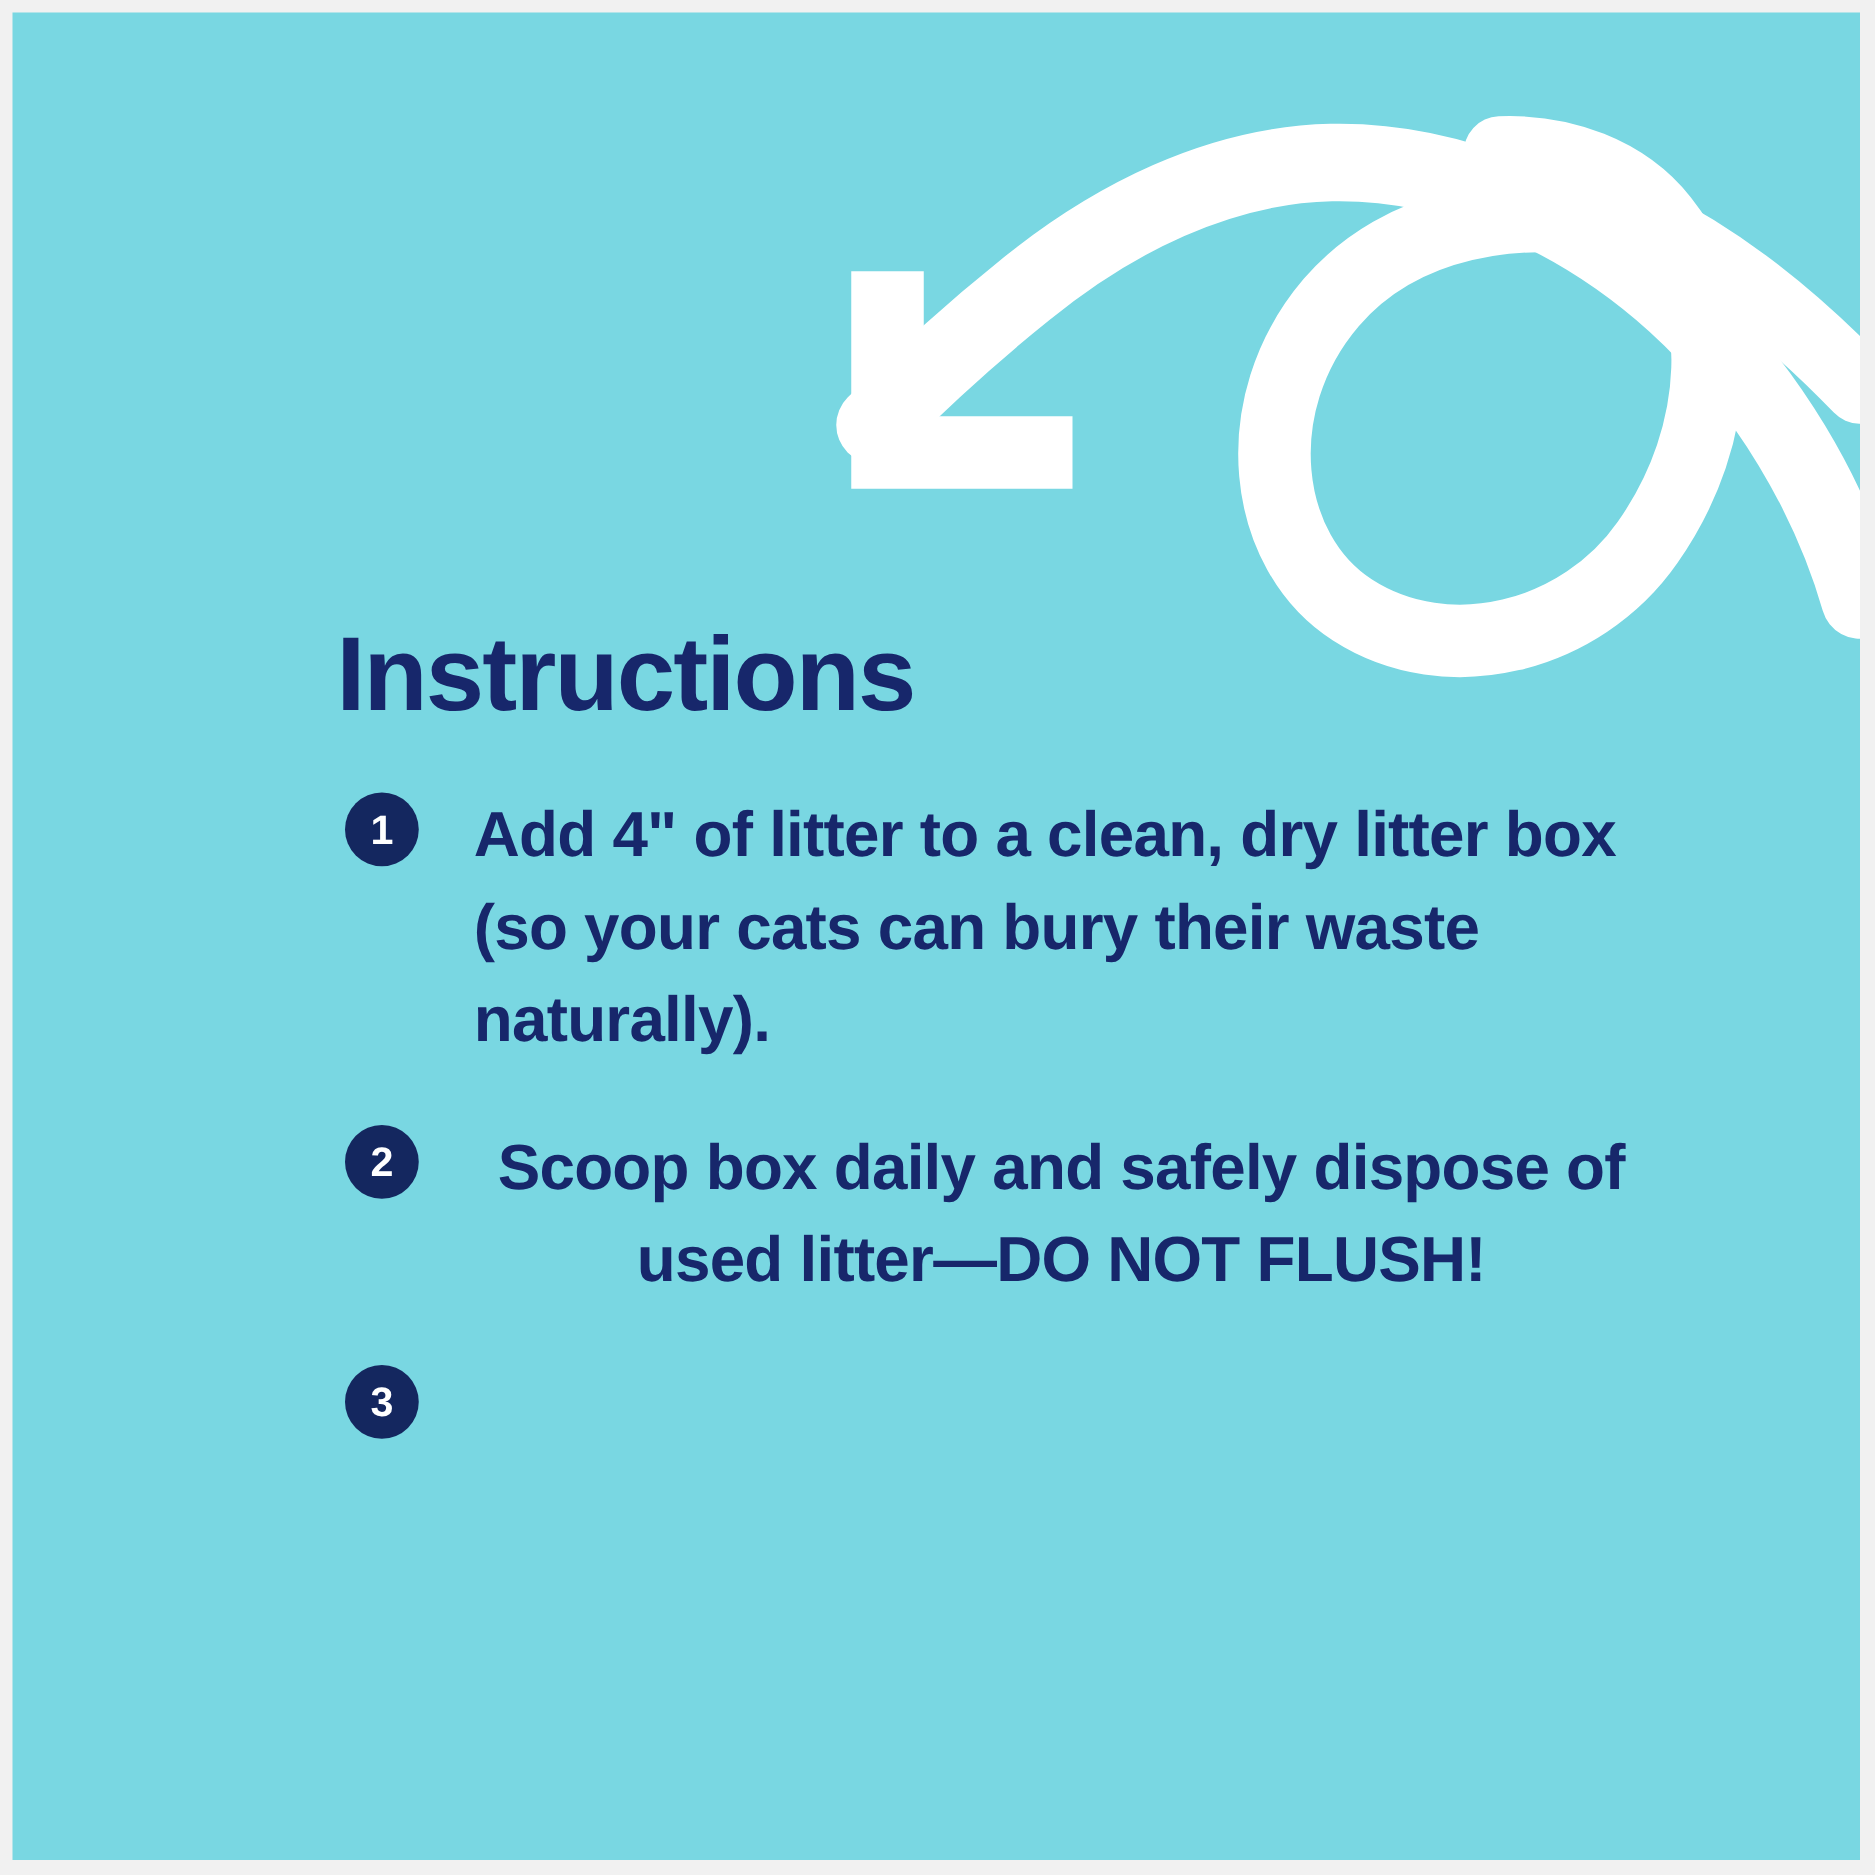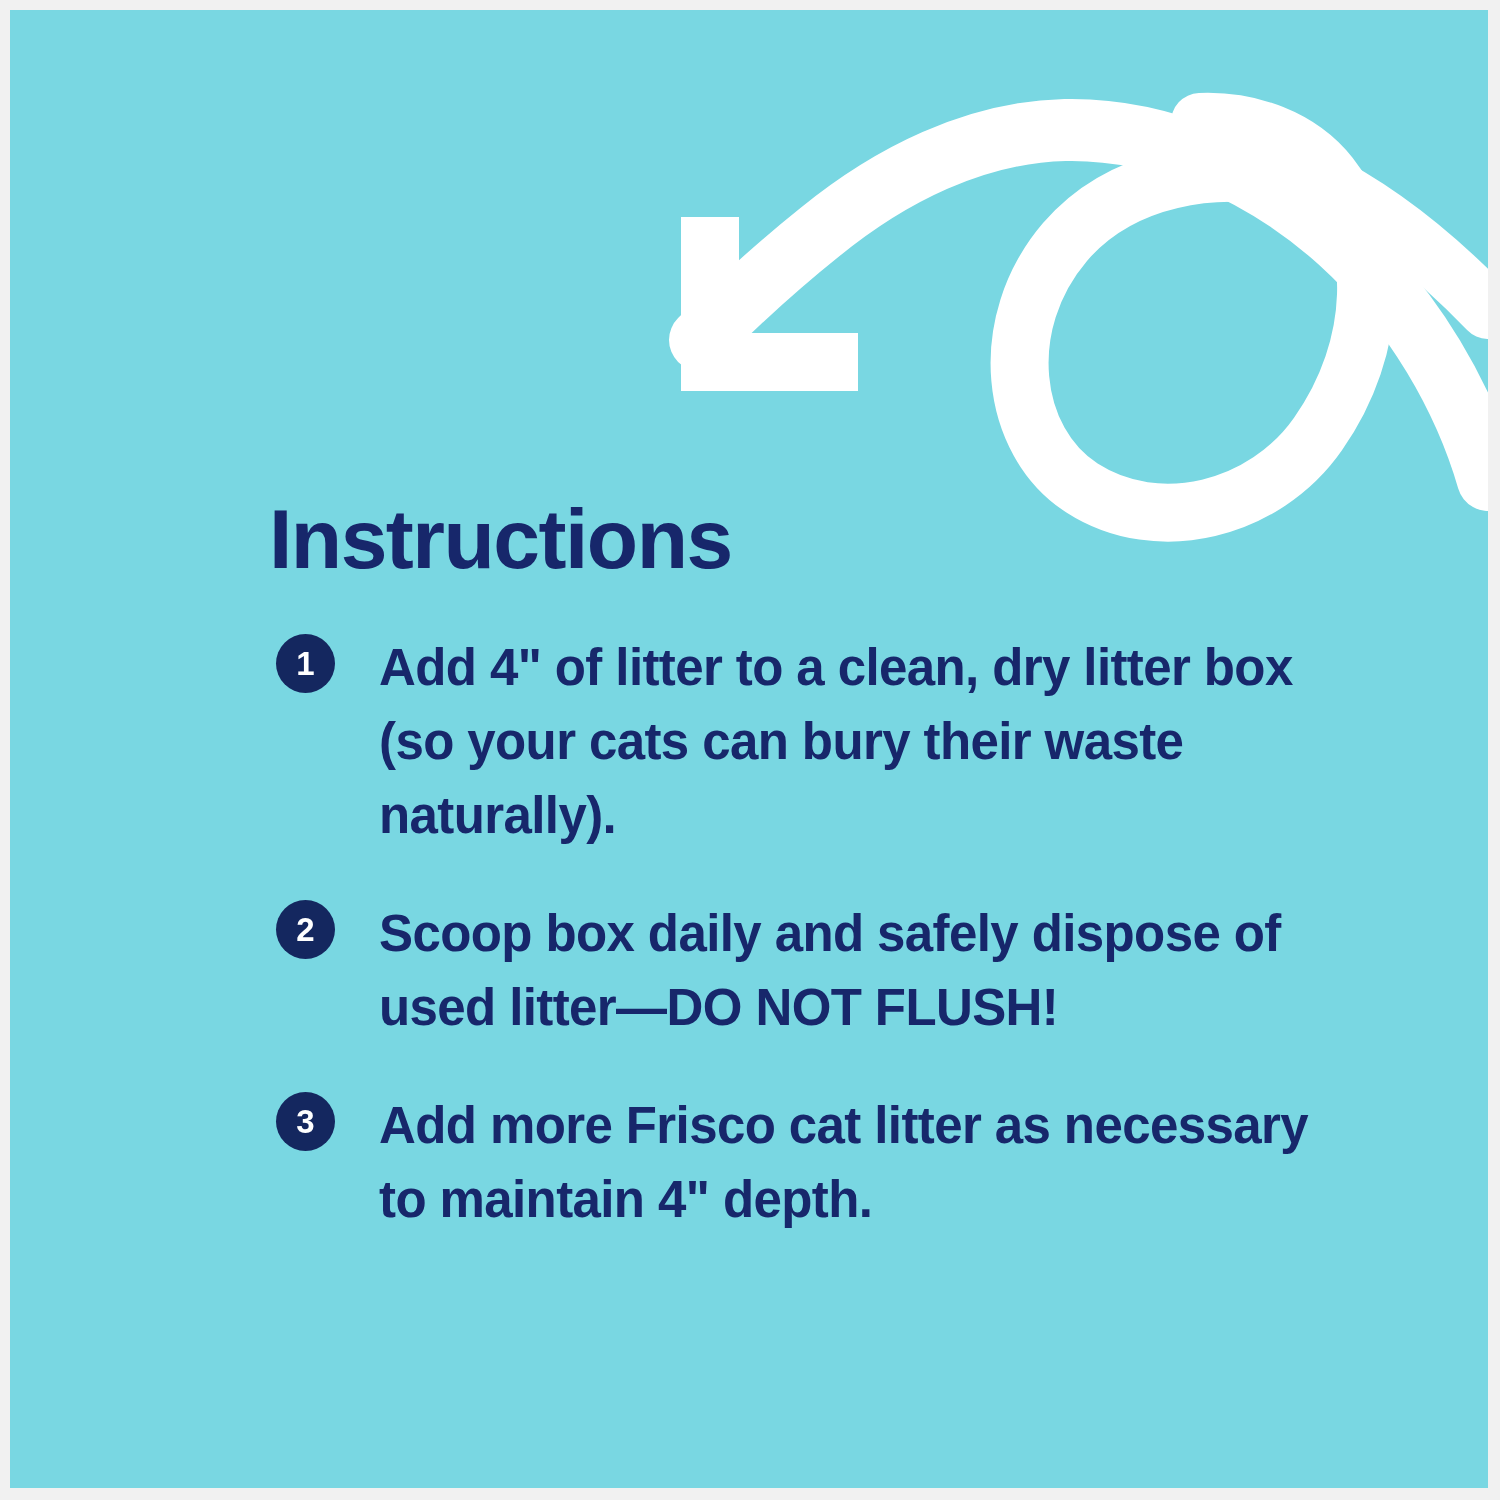--- a/index.html
+++ b/index.html
@@ -134,25 +134,24 @@
 
       <ol id="steps-list">
 
         <li class="step-item">
           <span class="step-badge" style="background: rgb(20, 39, 95);">1</span>
           <span class="step-text" style="color: rgb(23, 39, 107);"><span>Add 4" of litter to a clean, dry litter box (so your cats can bury their waste naturally).</span><span class="strong"></span></span>
         </li>
 
         <li class="step-item">
           <span class="step-badge" style="background: rgb(20, 39, 95);">2</span>
-          <span class="step-text" style="color: rgb(23, 39, 107);"><span>Scoop box daily and safely dispose of used litter—</span><span class="strong">DO NOT FLUSH!</span></span>
+          <span class="step-text" style="color: rgb(23, 39, 107); text-align: center;"><span>Scoop box daily and safely dispose of used litter—</span><span class="strong">DO NOT FLUSH!</span></span>
         </li>
 
         <li class="step-item">
           <span class="step-badge" style="background: rgb(20, 39, 95);">3</span>
-          <span class="step-text" style="color: rgb(23, 39, 107);"><span>Add more Frisco cat litter as necessary to maintain 4" depth.</span><span class="strong"></span></span>
         </li>
 
       </ol>
     </div>
 
   </div>
 </div>
 
 </body></html>

